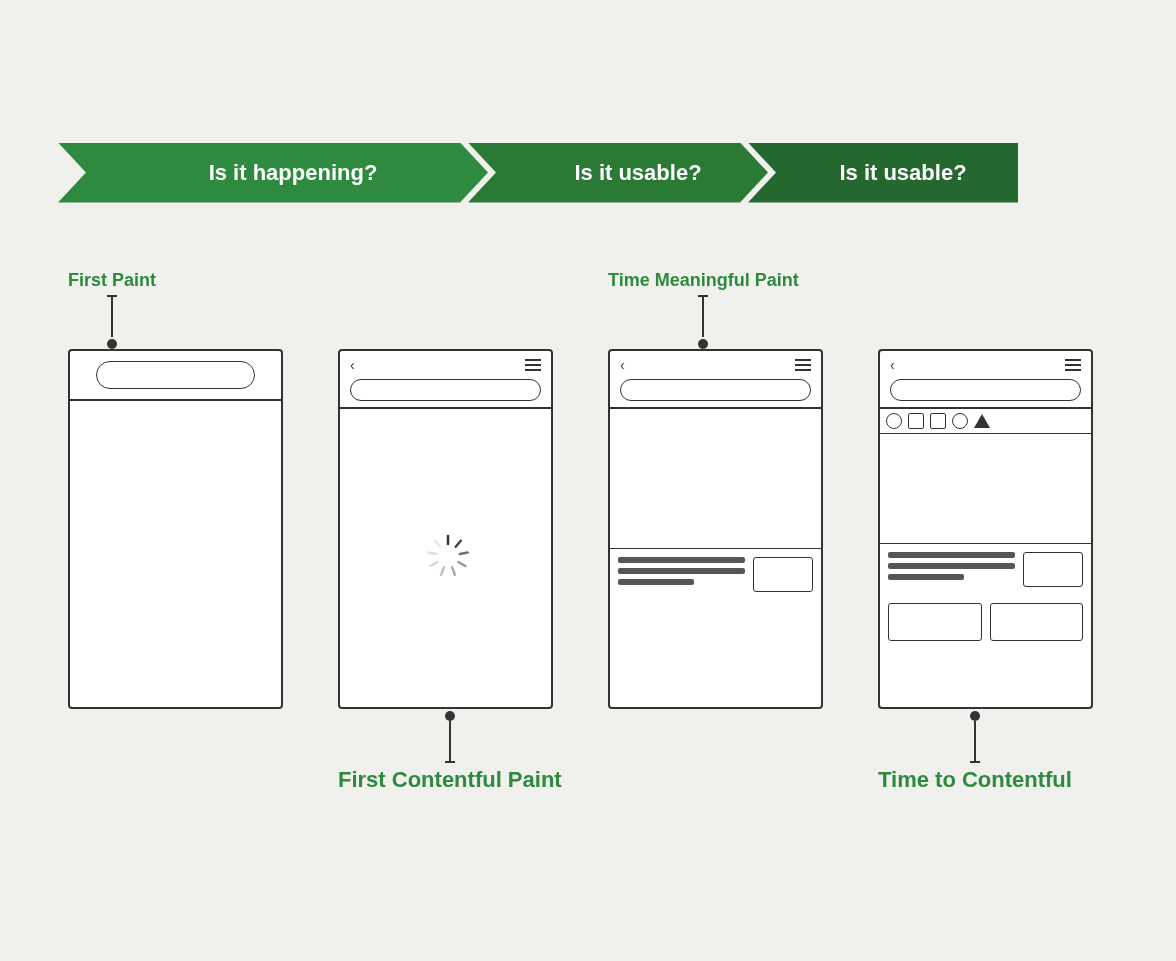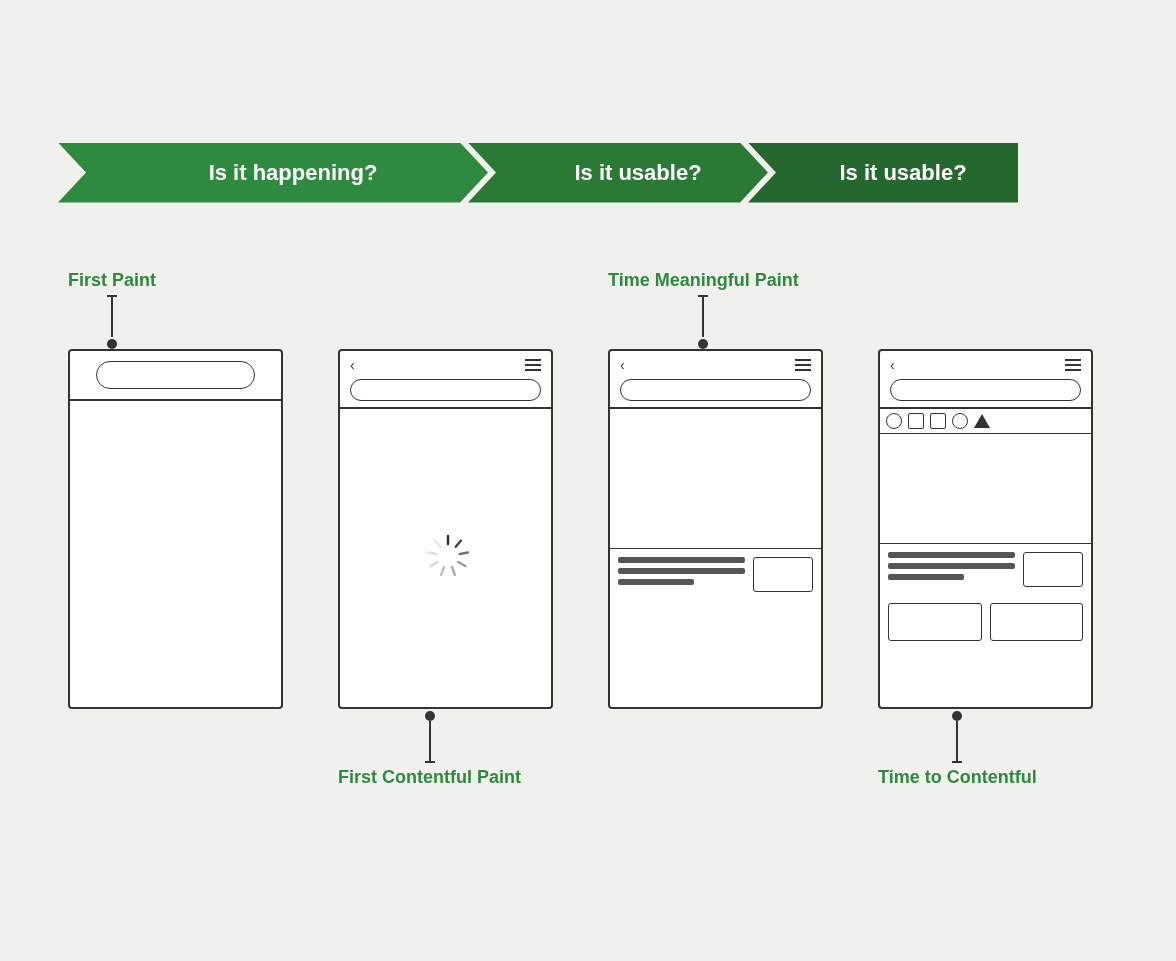--- a/index.html
+++ b/index.html
@@ -252,21 +252,21 @@
       background: #333;
     }
 
     
     .chevron-left {
       font-size: 14px;
       color: #333;
     }
 
     .stage-label-below {
-      font-size: 18px;
+      font-size: 22px;
       font-weight: bold;
       color: #2d8a3e;
       text-align: center;
       padding-top: 4px;
       height: 50px;
       display: flex;
       align-items: flex-start;
       justify-content: center;
     }
 

